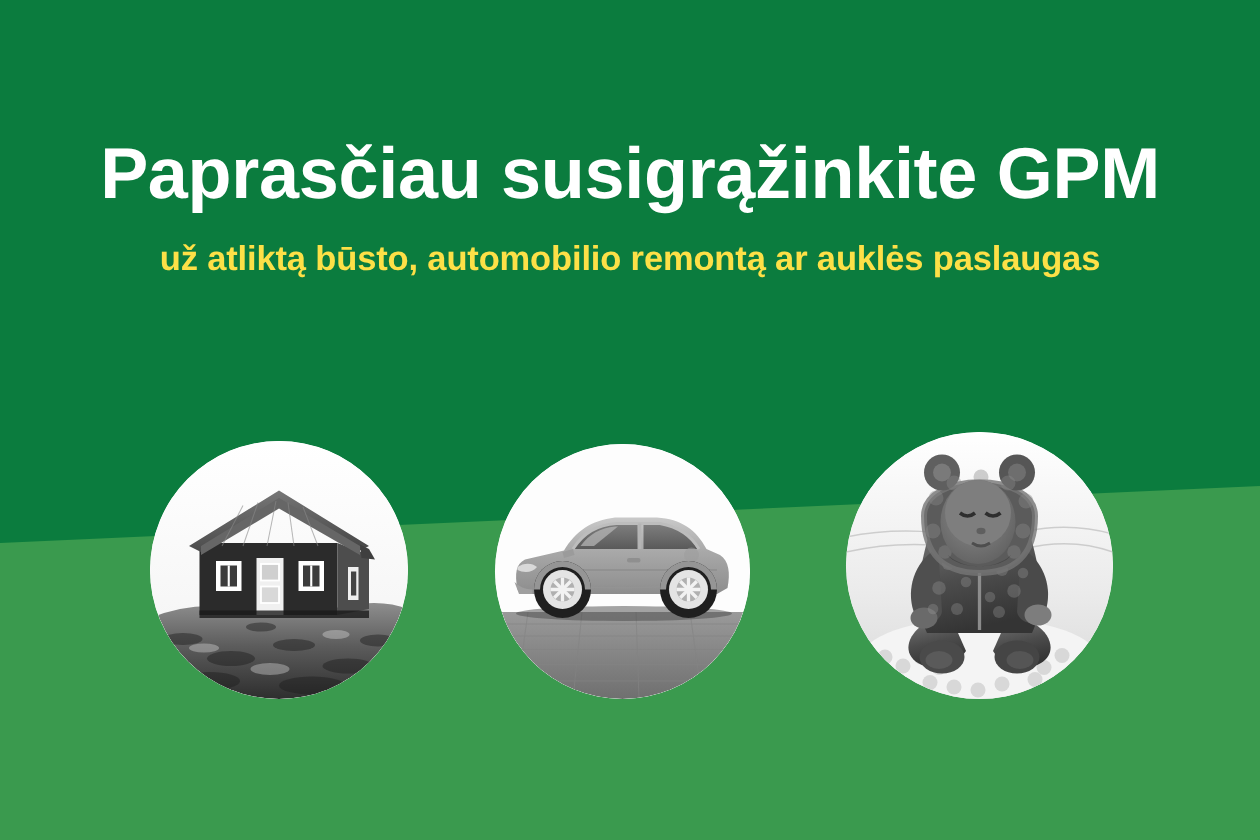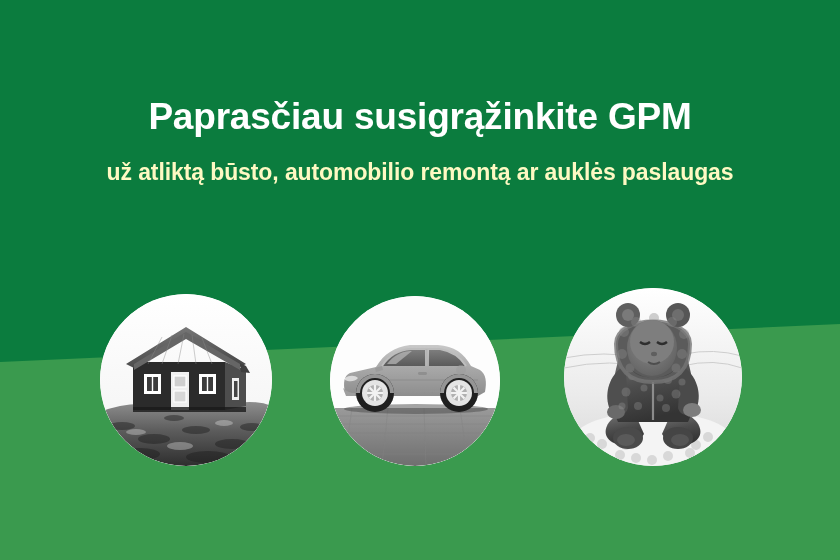--- a/index.html
+++ b/index.html
@@ -35,29 +35,29 @@
   .text-block {
     position: absolute;
     left: 0;
     top: 92px;
     width: 840px;
     text-align: center;
   }
   .headline {
     margin: 0;
     color: #ffffff;
-    font-size: 37px;
+    font-size: 48px;
     font-weight: bold;
     line-height: 50px;
     letter-spacing: -0.2px;
     white-space: nowrap;
   }
   .subhead {
     margin: 16px 0 0 0;
-    color: #fef9c3;
+    color: #fde047;
     font-size: 23px;
     font-weight: bold;
     line-height: 28px;
     letter-spacing: -0.1px;
     white-space: nowrap;
   }
   
   .photo-row {
     position: absolute;
     left: 0;

